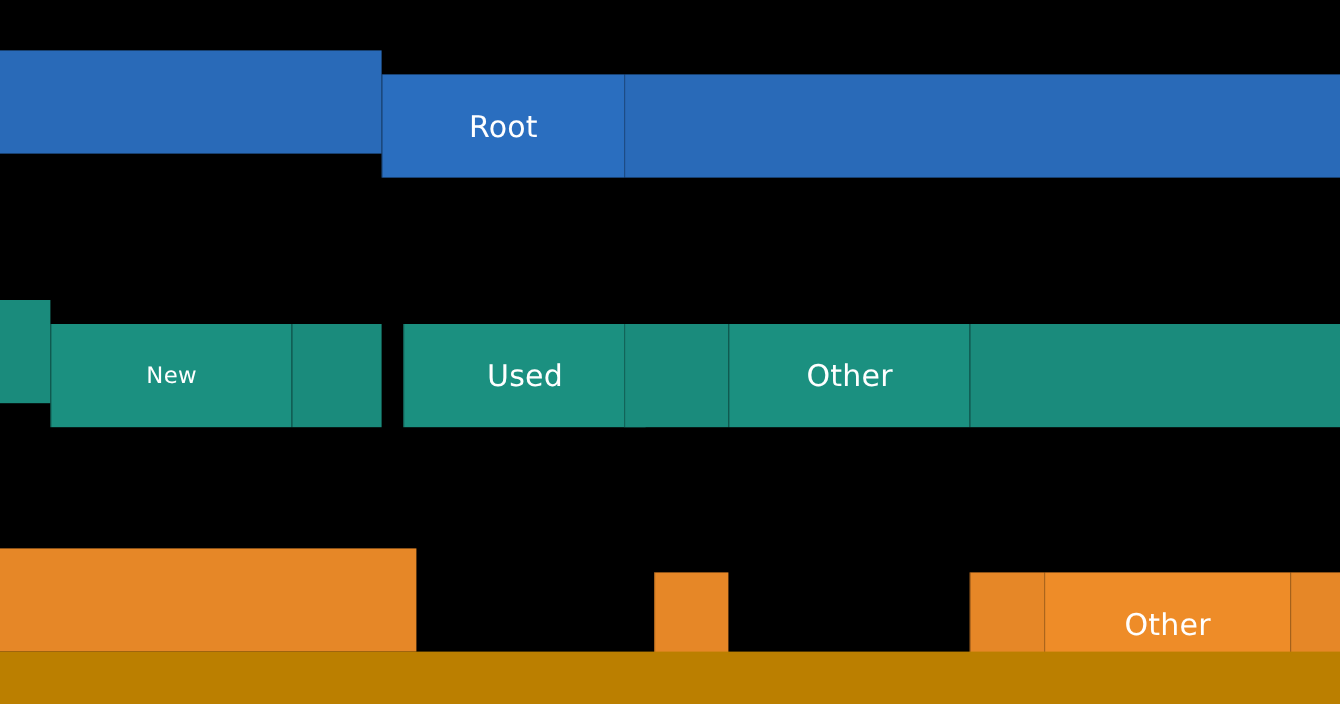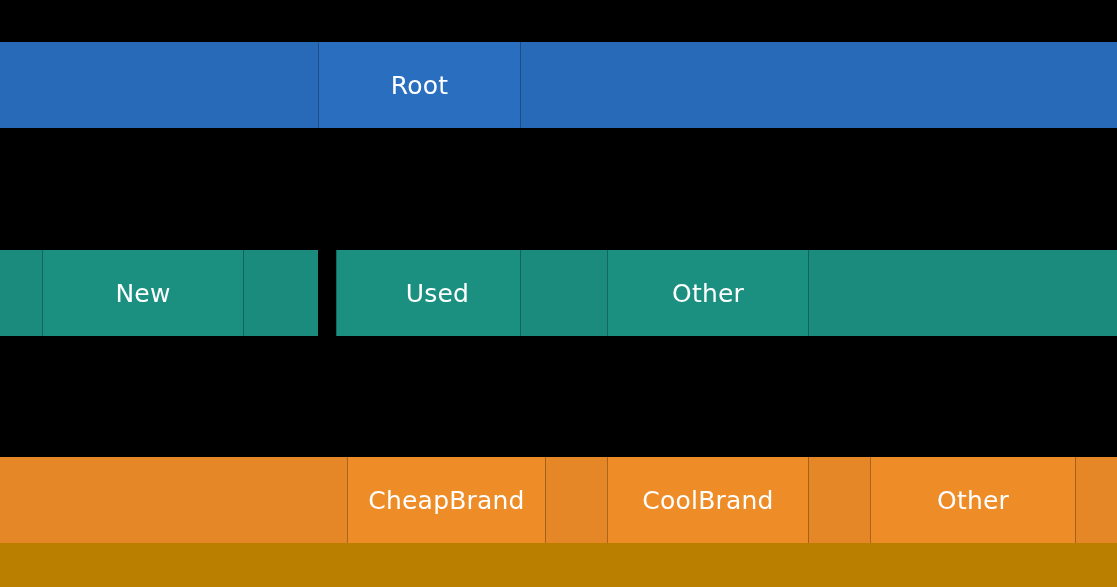--- a/index.html
+++ b/index.html
@@ -35,58 +35,52 @@
   }
   .node .label {
     color: #ffffff;
     font-size: 25px;
     line-height: 1;
     letter-spacing: 0.2px;
     white-space: nowrap;
     user-select: none;
   }
   
-  .seam-l { border-left: 1px solid rgba(0,0,0,0.28); }
+  .seam-l { border-left: 1px solid rgba(0,0,0,0.28); margin-top: 20px; }
   .dim { filter: brightness(0.965); }
 </style>
 </head>
 <body>
 
 <div id="stage" style="width: 1117px; height: 587px; background: rgb(0, 0, 0);">
     <div class="band" style="top: 42px; height: 86px;">
       <div class="node dim" style="left: 0px; width: 318px; background: rgb(42, 110, 191);"></div>
       <div class="node seam-l" style="left: 318px; width: 202px; background: rgb(42, 110, 191);">
         <span class="label" style="color: rgb(255, 255, 255); font-size: 25px;">Root</span>
       </div>
       <div class="node seam-l dim" style="left: 520px; width: 597px; background: rgb(42, 110, 191);"></div>
     </div>
     <div class="band" style="top: 250px; height: 86px;">
       <div class="node dim" style="left: 0px; width: 42px; background: rgb(27, 144, 128);"></div>
       <div class="node seam-l" style="left: 42px; width: 201px; background: rgb(27, 144, 128);">
-        <span class="label" style="color: rgb(255, 255, 255); font-size: 25px;">New</span>
+        <span class="label" style="color: rgb(255, 255, 255); font-size: 19px;">New</span>
       </div>
       <div class="node seam-l dim" style="left: 243px; width: 75px; background: rgb(27, 144, 128);"></div>
       <div class="node seam-l" style="left: 336px; width: 202px; background: rgb(27, 144, 128);">
         <span class="label" style="color: rgb(255, 255, 255); font-size: 25px;">Used</span>
       </div>
       <div class="node seam-l dim" style="left: 520px; width: 87px; background: rgb(27, 144, 128);"></div>
       <div class="node seam-l" style="left: 607px; width: 201px; background: rgb(27, 144, 128);">
         <span class="label" style="color: rgb(255, 255, 255); font-size: 25px;">Other</span>
       </div>
       <div class="node seam-l dim" style="left: 808px; width: 309px; background: rgb(27, 144, 128);"></div>
     </div>
     <div class="band" style="top: 457px; height: 86px;">
       <div class="node dim" style="left: 0px; width: 347px; background: rgb(238, 140, 40);"></div>
-      <div class="node seam-l" style="left: 347px; width: 198px; background: rgb(238, 140, 40);">
-        <span class="label" style="color: rgb(255, 255, 255); font-size: 25px;">CheapBrand</span>
-      </div>
       <div class="node seam-l dim" style="left: 545px; width: 62px; background: rgb(238, 140, 40);"></div>
-      <div class="node seam-l" style="left: 607px; width: 201px; background: rgb(238, 140, 40);">
-        <span class="label" style="color: rgb(255, 255, 255); font-size: 25px;">CoolBrand</span>
-      </div>
       <div class="node seam-l dim" style="left: 808px; width: 62px; background: rgb(238, 140, 40);"></div>
       <div class="node seam-l" style="left: 870px; width: 205px; background: rgb(238, 140, 40);">
         <span class="label" style="color: rgb(255, 255, 255); font-size: 25px;">Other</span>
       </div>
       <div class="node seam-l dim" style="left: 1075px; width: 42px; background: rgb(238, 140, 40);"></div>
     </div>
     <div class="band" style="top: 543px; height: 44px;">
       <div class="node dim" style="left: 0px; width: 1117px; background: rgb(194, 132, 0);"></div>
     </div>
   </div>

